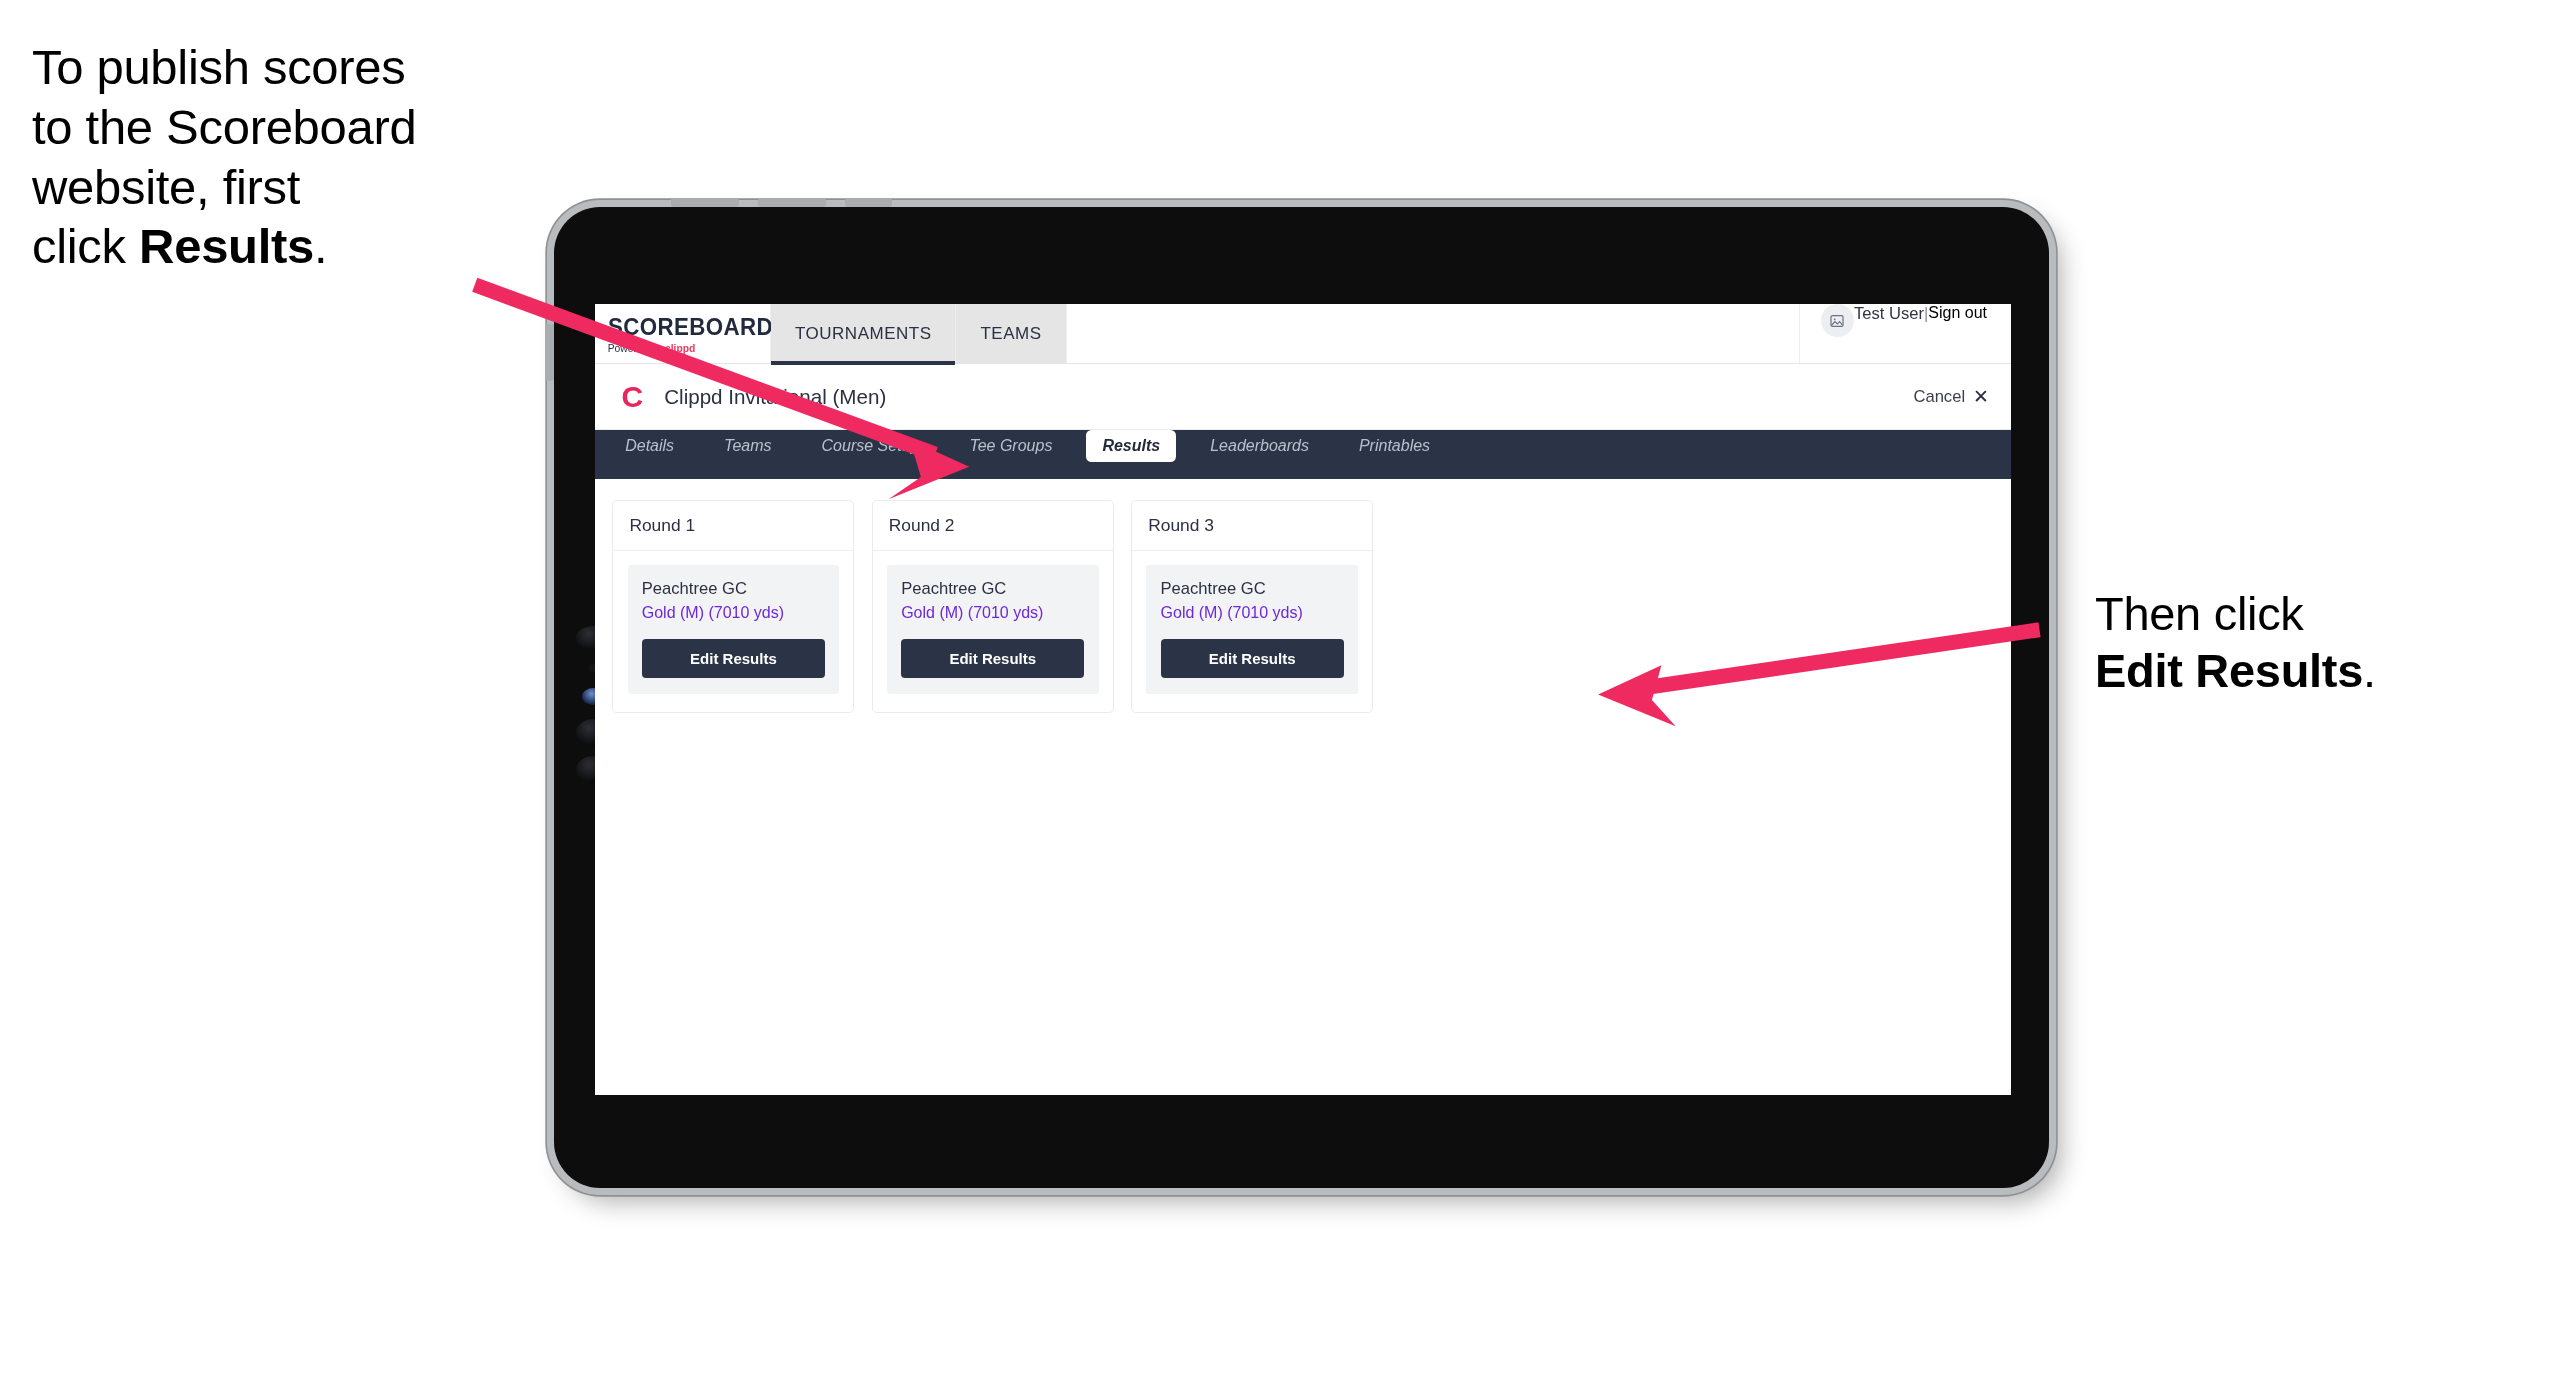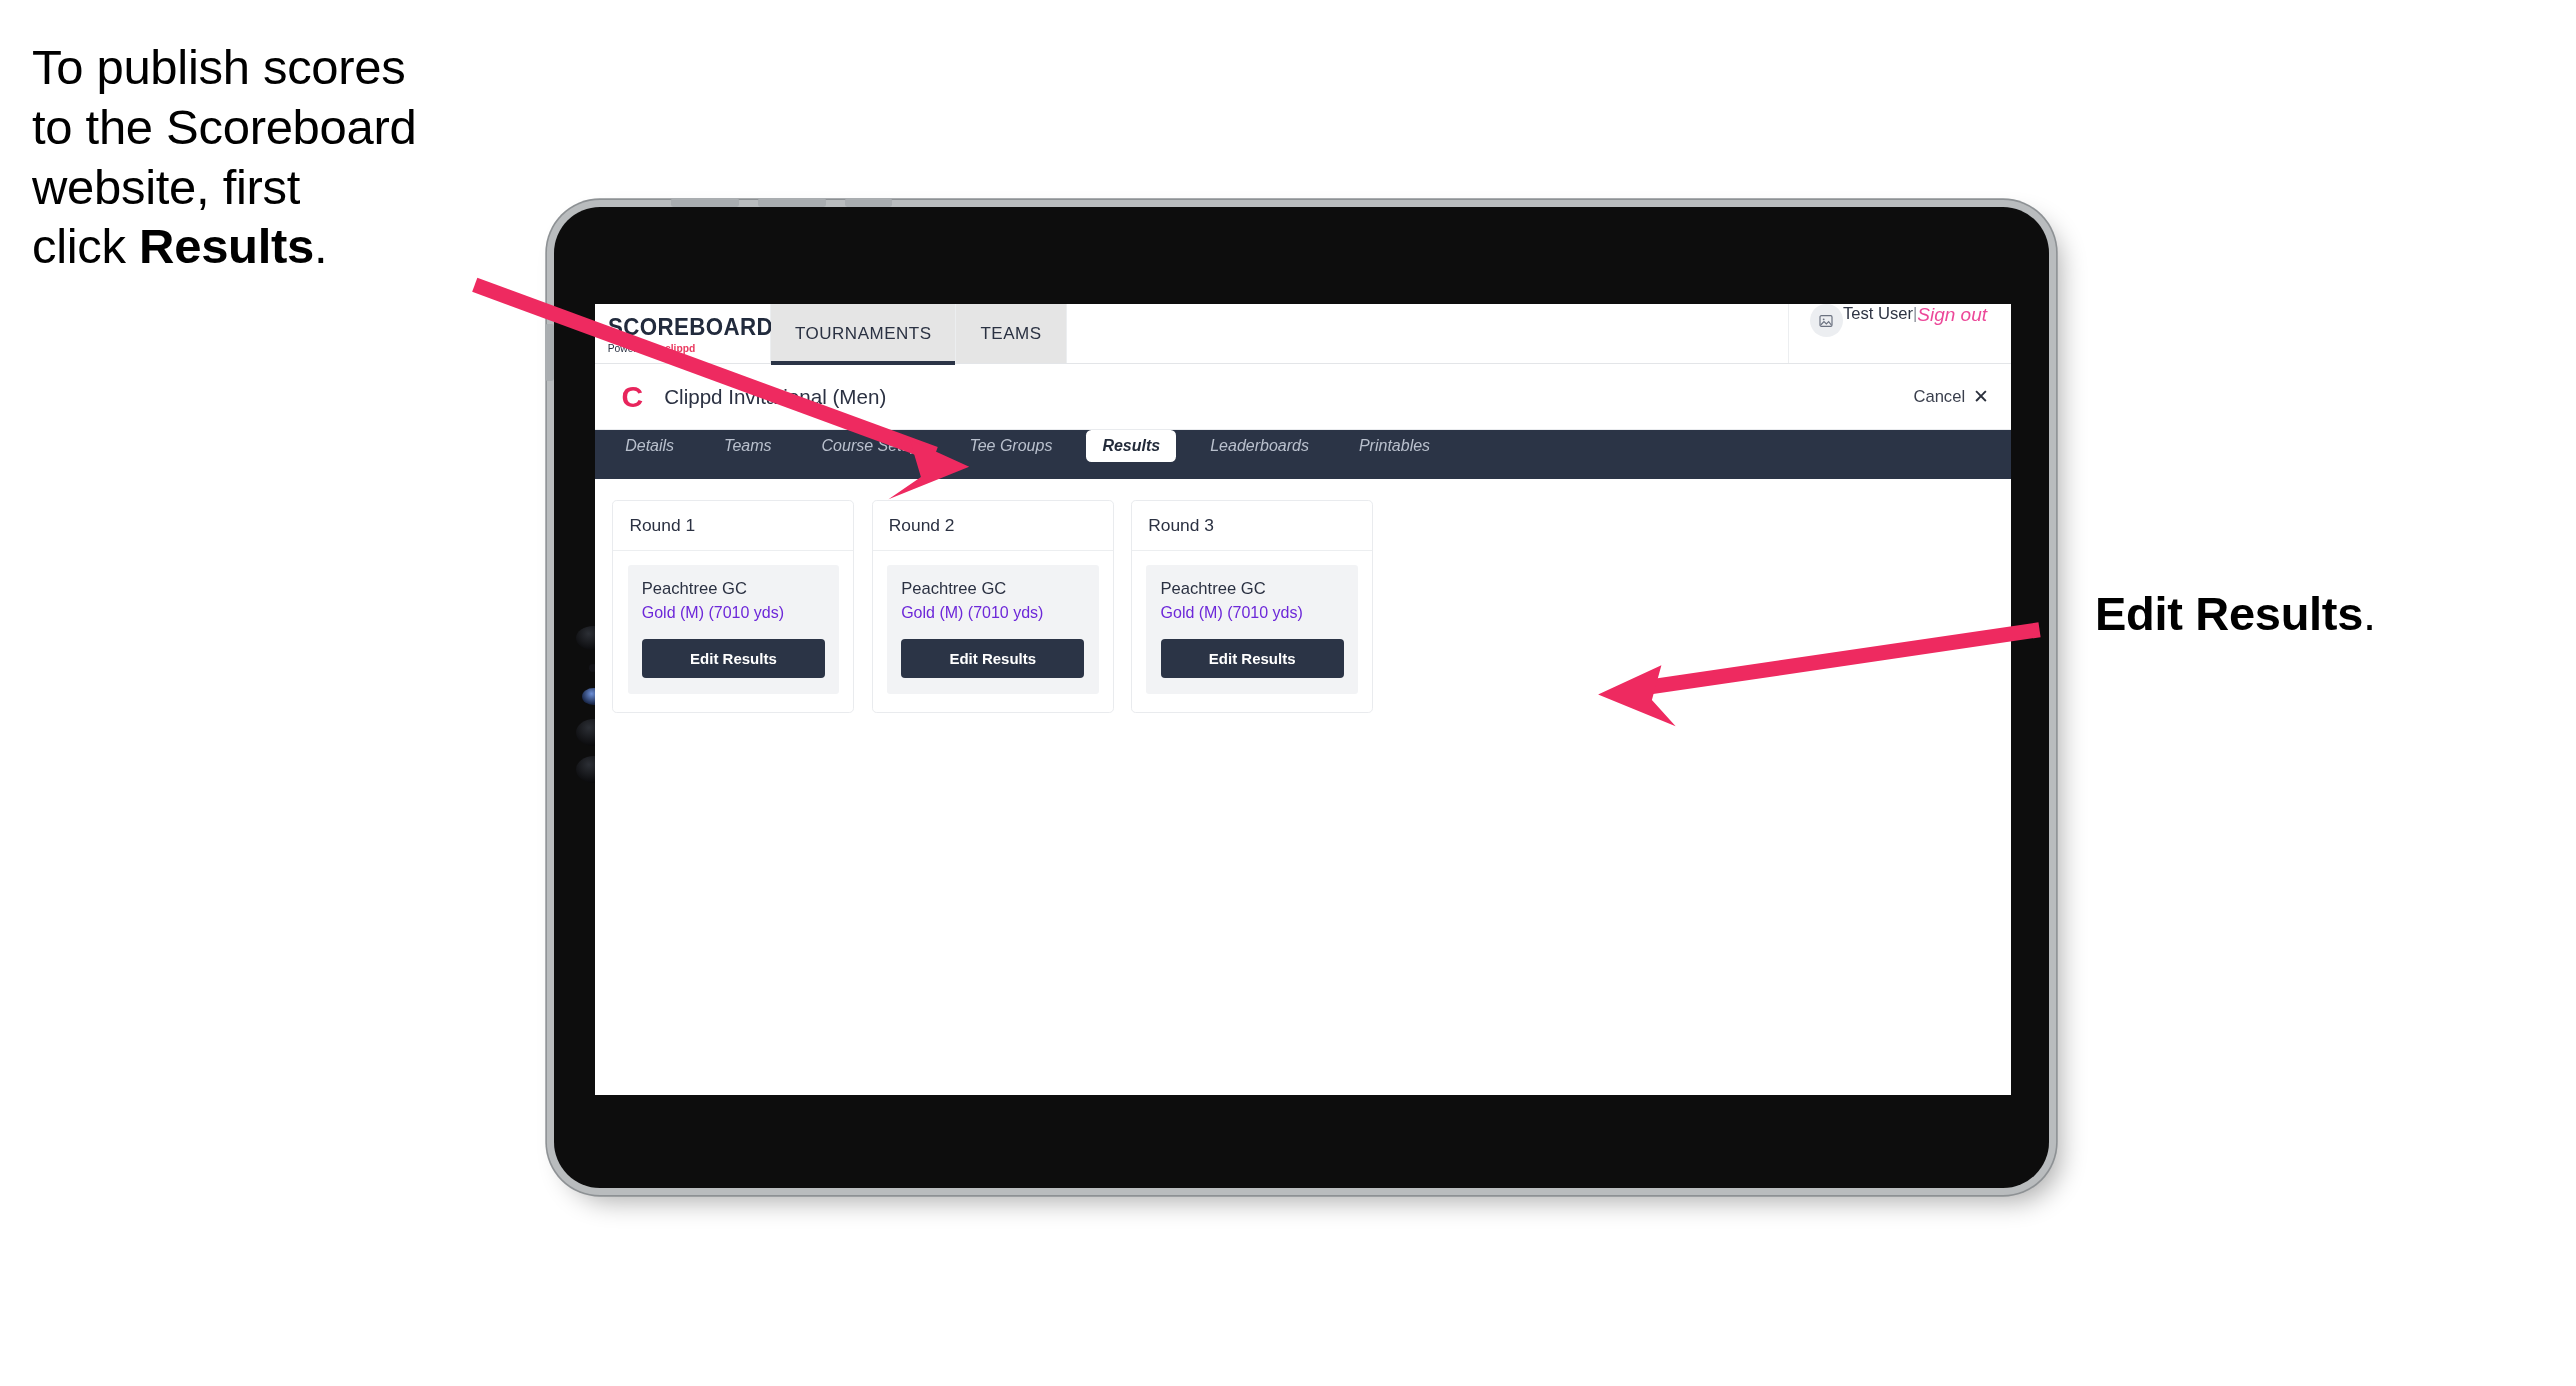--- a/index.html
+++ b/index.html
@@ -103,21 +103,21 @@
   #userbox {
     display:flex; gap:0; padding: 0 24px 0 20.6px;
   }
   #avatar {
     width: 33px; height: 33px; border-radius: 50%;
     background: #eceef1; display:flex; align-items:center; justify-content:center;
   }
   #avatar svg { width: 16px; height: 16px; }
   #username { font-size: 16.6px; color: #2f3544; }
   #sep-pipe { font-size: 16.6px; color: #8b8f99; }
-  #signout { font-size: 19px; color: #ec4899; font-style: italic; }
+  #signout { font-size: 16px; color: #000000; }
 
   
   #titlerow {
     height: 66px; background:#fff;
     display:flex; align-items:center;
     border-bottom: 1.6px solid #e9ebee;
     padding: 0 22px 0 19px;
   }
   #clogo {
     font-size: 30px; font-weight: 800; color:#e8255c;
@@ -176,20 +176,21 @@
 <div id="stage">
 
   <div class="annot" id="annot-left">
     <div>To publish scores</div>
     <div>to the Scoreboard</div>
     <div>website, first</div>
     <div><span>click </span><span class="strong">Results</span><span>.</span></div>
   </div>
 
   <div class="annot" id="annot-right">
+    <div>Then click</div>
     <div><span class="strong">Edit Results</span><span>.</span></div>
   </div>
 
   <div id="tablet">
     <div class="rim-btn" id="rim-vol-1"></div>
     <div class="rim-btn" id="rim-vol-2"></div>
     <div class="rim-btn" id="rim-vol-3"></div>
     <div class="rim-btn" id="rim-side"></div>
 
     <div id="cam-cluster">

